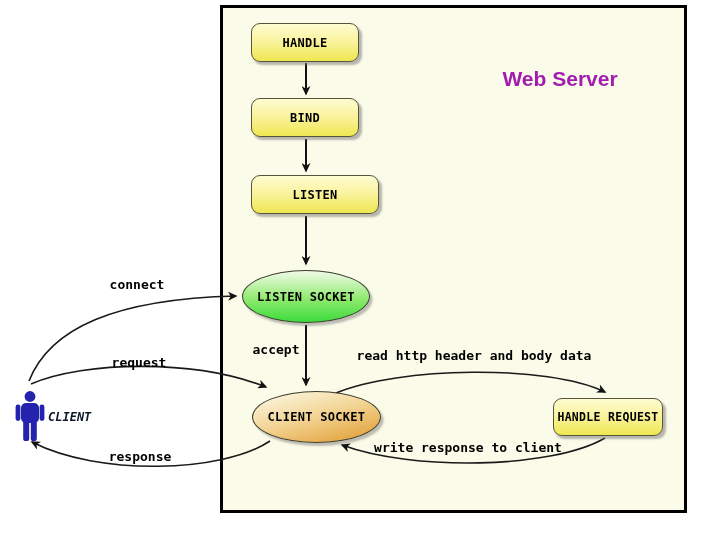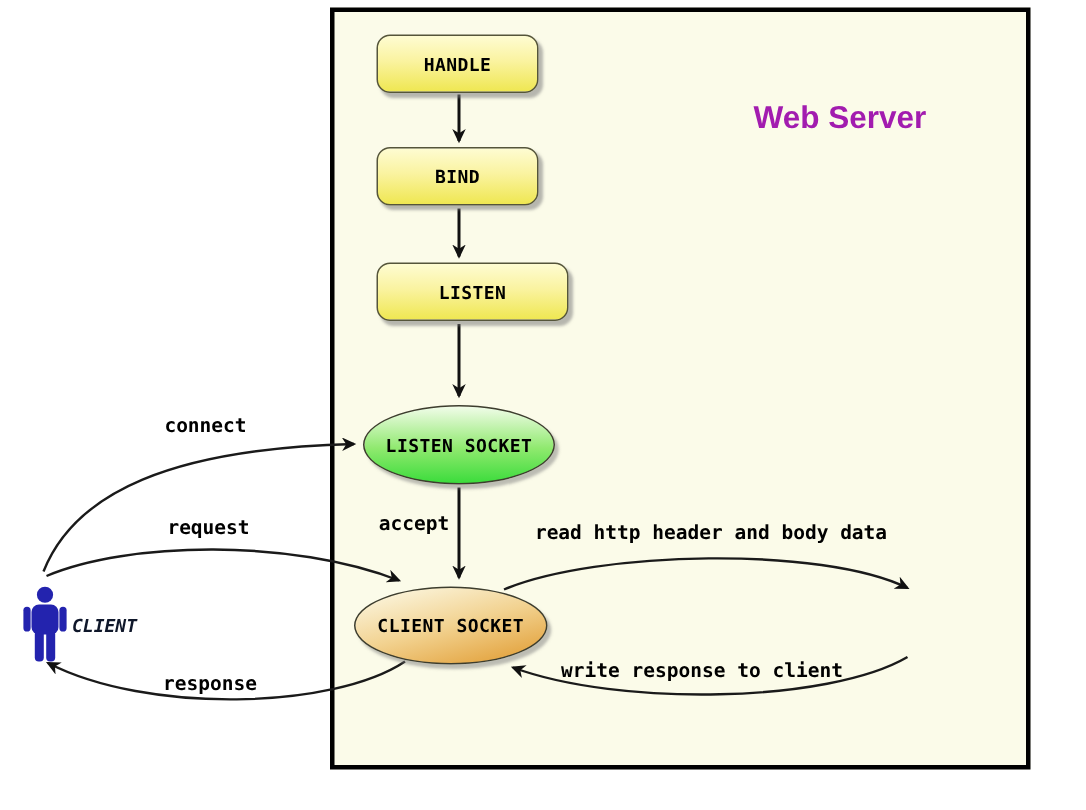--- a/index.html
+++ b/index.html
@@ -77,24 +77,24 @@
     font-weight: bold;
     font-size: 12px;
     color: #0f172a;
     white-space: nowrap;
     font-style: italic;
   }
   .n-socket         { left: 251px; top: 23px;  width: 108px; height: 39px; }
   .n-bind           { left: 251px; top: 98px;  width: 108px; height: 39px; }
   .n-listen         { left: 251px; top: 175px; width: 128px; height: 39px; }
   .n-listen-socket  { left: 242px; top: 270px; width: 128px; height: 53px; }
-  .n-client-socket  { left: 236px; top: 391px; width: 129px; height: 52px; }
+  .n-client-socket  { left: 252px; top: 391px; width: 129px; height: 52px; }
   .n-handle-request { left: 553px; top: 398px; width: 110px; height: 38px; font-size: 11.5px; }
   .l-connect  { left: 92px;  top: 277px; width: 90px;  }
-  .l-request  { left: 94px;  top: 345px; width: 90px;  }
+  .l-request  { left: 94px;  top: 355px; width: 90px;  }
   .l-response { left: 94px;  top: 449px; width: 92px;  }
   .l-accept   { left: 246px; top: 342px; width: 60px;  }
   .l-read     { left: 354px; top: 348px; width: 240px; }
   .l-write    { left: 368px; top: 440px; width: 200px; }
 </style>
 </head>
 <body>
 
 <div id="canvas">
 
@@ -132,20 +132,21 @@
       <rect x="23.2" y="420" width="6" height="21" rx="2.6"></rect>
       <rect x="30.8" y="420" width="6" height="21" rx="2.6"></rect>
     </g>
   </svg>
 
   <div class="node rect n-socket">HANDLE</div>
   <div class="node rect n-bind">BIND</div>
   <div class="node rect n-listen">LISTEN</div>
   <div class="node ellipse green n-listen-socket">LISTEN SOCKET</div>
   <div class="node ellipse orange n-client-socket">CLIENT SOCKET</div>
+  <div class="node rect n-handle-request">HANDLE REQUEST</div>
 
   <div class="edge-label l-connect">connect</div>
   <div class="edge-label l-request">request</div>
   <div class="edge-label l-response">response</div>
   <div class="edge-label l-accept">accept</div>
   <div class="edge-label l-read">read http header and body data</div>
   <div class="edge-label l-write">write response to client</div>
 
   <div class="client-label">CLIENT</div>
 

